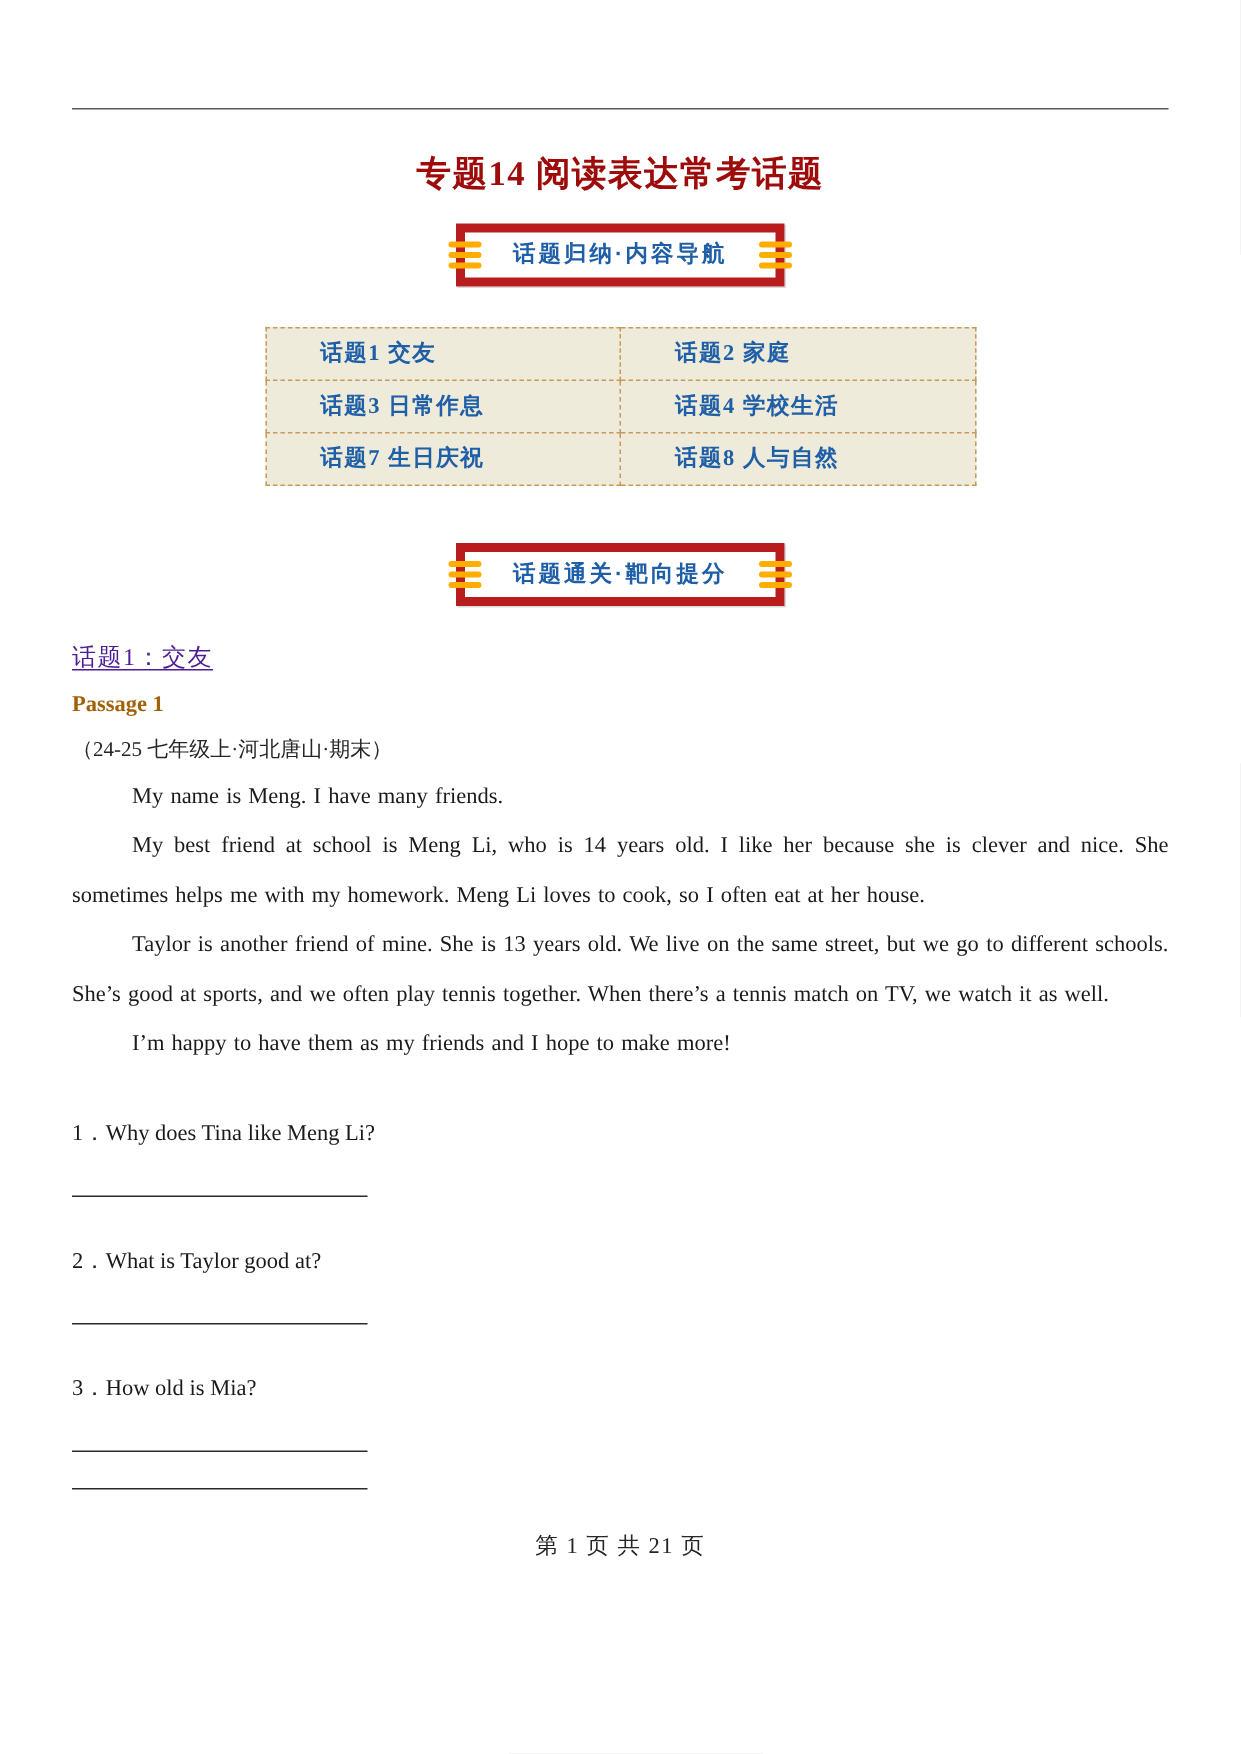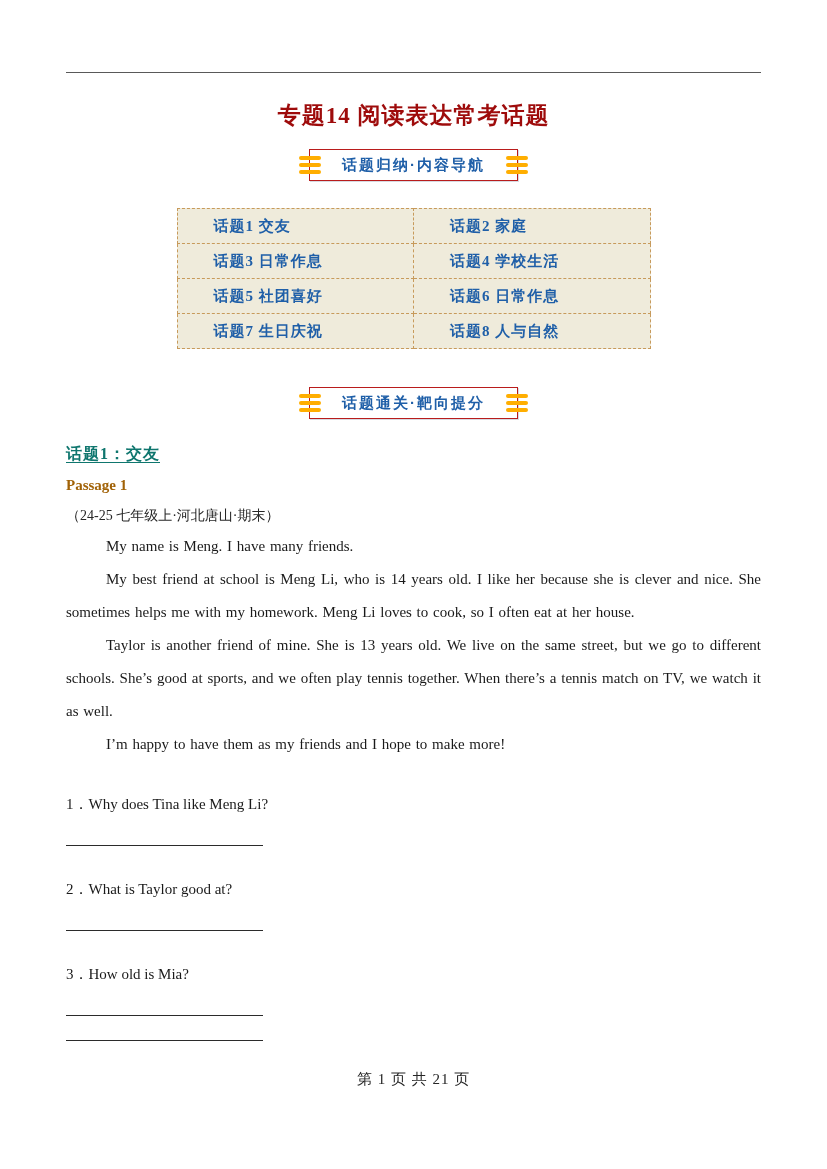--- a/index.html
+++ b/index.html
@@ -5,42 +5,42 @@
   * { box-sizing: border-box; }
   html, body { margin: 0; padding: 0; background: #e9e9e9; }
   .page {
     position: relative;
     width: 827px;
     height: 1169px;
     margin: 0 auto;
     background: #ffffff;
     font-family: "Liberation Serif", "DejaVu Serif", serif;
     color: #1a1a1a;
-    padding: 0 66px;
+    padding: 0 48px;
     overflow: hidden;
   }
   .top-rule {
     margin-top: 72px;
     border-top: 1px solid #595959;
     height: 0;
   }
   .doc-title {
     margin: 28px 0 0 0;
     text-align: center;
     font-size: 23px;
     line-height: 30px;
     font-weight: bold;
     color: #9e0b0b;
     letter-spacing: 1px;
   }
   .banner {
     position: relative;
     display: table;
     margin: 18px auto 0 auto;
-    border: 1px solid #b91c1c;
+    border: 6px solid #b91c1c;
     background: #ffffff;
     padding: 5px 32px;
     box-shadow: 1px 1px 0 rgba(140,150,170,.35);
   }
   .banner.banner2 { margin-top: 38px; }
   .banner-label {
     display: block;
     color: #1f5fa8;
     font-weight: bold;
     font-size: 15px;
@@ -82,22 +82,22 @@
     font-weight: bold;
     font-size: 15px;
     line-height: 20px;
     letter-spacing: 1px;
     white-space: nowrap;
   }
   .section-heading {
     margin-top: 24px;
     font-size: 16px;
     line-height: 21px;
-    font-weight: bold;
-    color: #0f766e;
+    font-weight: normal;
+    color: #4c1d95;
     letter-spacing: 1px;
   }
   .section-heading .underlined {
     text-decoration: underline;
     text-underline-offset: 3px;
   }
   .passage-title {
     margin-top: 11px;
     text-align: left;
     color: #a16207;
@@ -169,24 +169,20 @@
     <tbody>
       <tr>
         <td><span class="topic-label">话题1 交友</span></td>
         <td><span class="topic-label">话题2 家庭</span></td>
       </tr>
       <tr>
         <td><span class="topic-label">话题3 日常作息</span></td>
         <td><span class="topic-label">话题4 学校生活</span></td>
       </tr>
       <tr>
-        <td><span class="topic-label">话题5 社团喜好</span></td>
-        <td><span class="topic-label">话题6 日常作息</span></td>
-      </tr>
-      <tr>
         <td><span class="topic-label">话题7 生日庆祝</span></td>
         <td><span class="topic-label">话题8 人与自然</span></td>
       </tr>
     </tbody>
   </table>
 
   <div class="banner banner2">
     <span class="banner-icon icon-left">
         <i></i>
         <i></i>

